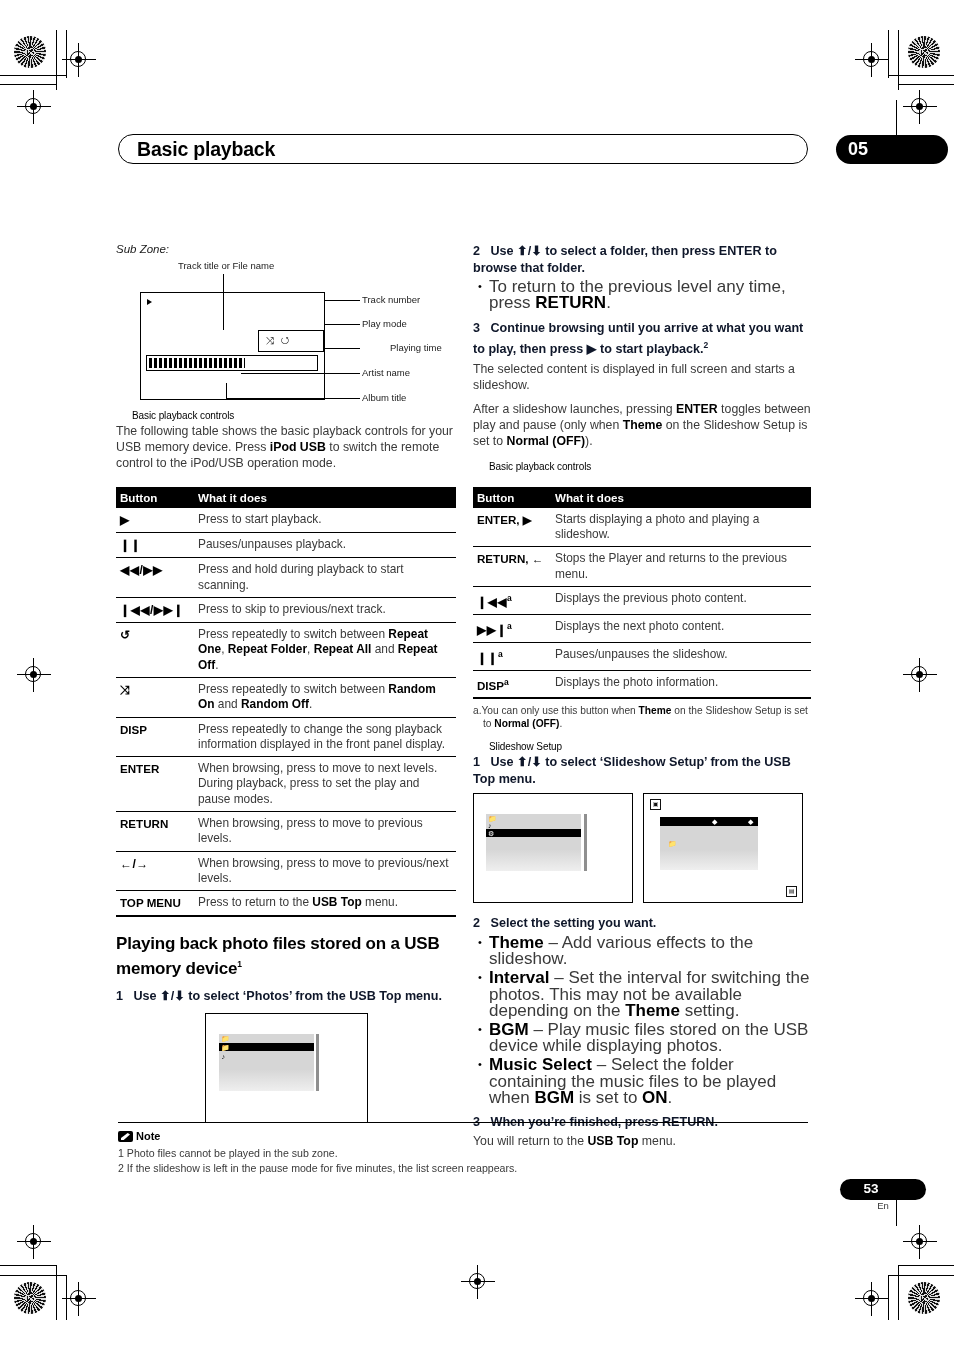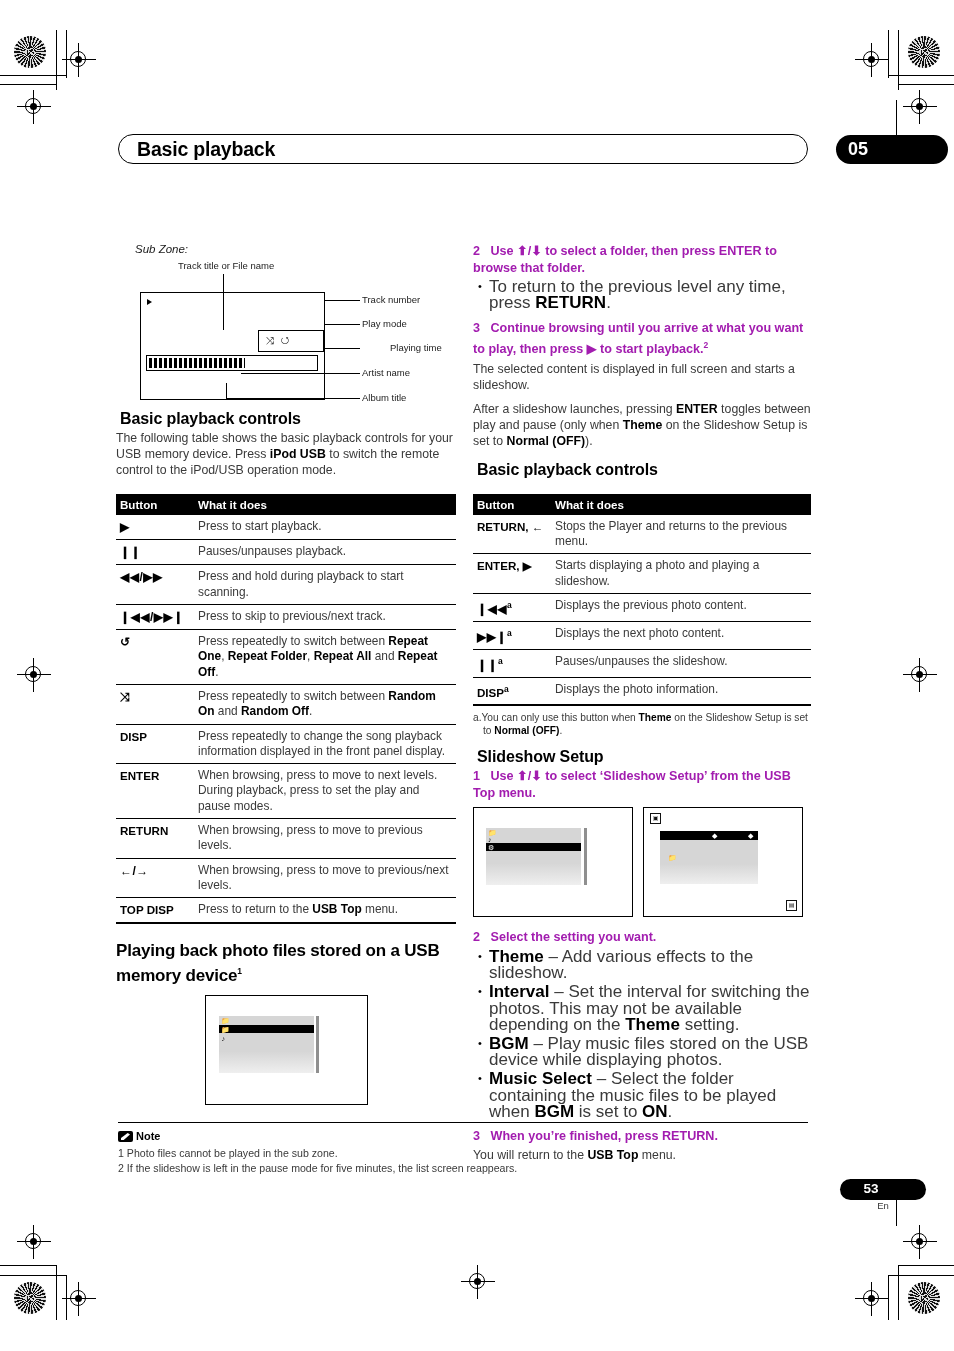--- a/index.html
+++ b/index.html
@@ -77,21 +77,21 @@
     left: 848px; top: 139px;
     color: #fff;
     font-size: 18px;
     font-weight: bold;
   }
 
   
   .col-left  { position: absolute; left: 116px; top: 243px; width: 340px; }
   .col-right { position: absolute; left: 473px; top: 243px; width: 338px; }
 
-  .italic-label { font-style: italic; font-size: 11.5px; color: #1a1a1a; margin-left: 19px; }
+  .italic-label { font-style: italic; font-size: 11.5px; color: #1a1a1a; }
 
   
   .diagram { position: relative; width: 340px; height: 150px; margin-top: 5px; }
   .dg-caption {
     position: absolute; font-size: 9.5px; color: #222;
     white-space: nowrap;
   }
   .dg-box {
     position: absolute; left: 24px; top: 32px;
     width: 185px; height: 108px;
@@ -121,35 +121,35 @@
   }
   .dg-bar-fill {
     position: absolute; left: 2px; top: 2px;
     width: 96px; height: 10px;
     background: repeating-linear-gradient(90deg, #000 0 3px, #fff 3px 5px);
   }
   .dg-lead { position: absolute; background: #000; }
 
   
   h3.sec {
-    font-size: 16px; font-weight: bold; margin: 0 0 2px 4px;
+    font-size: 10px; font-weight: normal; margin: 0 0 2px 16px;
     letter-spacing: -0.1px;
   }
   h2.big {
     font-size: 17px; font-weight: bold; margin: 0 0 10px 0;
     line-height: 21px; letter-spacing: -0.2px;
   }
   p.body {
     font-size: 12.3px; line-height: 16.2px; margin: 0 0 8px 0;
     color: #3a3a3a;
   }
   p.body b, p.body strong { color: #000; }
   p.step {
     font-size: 12.6px; line-height: 16.5px; margin: 0 0 3px 0;
-    font-weight: bold; color: #a21caf;
+    font-weight: bold; color: #0f172a;
   }
   ul.bul { margin: 0 0 8px 0; padding: 0 0 0 16px; list-style: none; }
   ul.bul li {
     font-size: 17px; line-height: 16.2px; color: #3a3a3a;
     margin-bottom: 3px; position: relative;
   }
   ul.bul li::before {
     content: "\2022"; position: absolute; left: -11px; top: -1px;
     color: #000; font-size: 11px;
   }
@@ -422,31 +422,34 @@
           </tr>
           <tr>
             <td class="btn"><span>RETURN</span></td>
             <td>When browsing, press to move to previous levels.</td>
           </tr>
           <tr>
             <td class="btn"><span class="glyph">←/→</span></td>
             <td>When browsing, press to move to previous/next levels.</td>
           </tr>
           <tr>
-            <td class="btn"><span>TOP DISP</span></td>
+            <td class="btn"><span>TOP MENU</span></td>
             <td>Press to return to the <b>USB Top</b> menu.</td>
           </tr>
         </tbody>
     </table>
 
     <h2 class="big" style="margin-top:16px;">
       <span>Playing back photo files stored on a USB</span>
       <span>memory device</span><sup>1</sup>
     </h2>
 
+    <p class="step">
+      <span>1</span>&nbsp;&nbsp;&nbsp;<span>Use ⬆/⬇ to select ‘Photos’ from the USB Top menu.</span>
+    </p>
 
     <div class="osd shot-left">
       <div class="osd-panel" style="left:13px;top:20px;width:95px;height:57px;"></div>
       <div class="osd-hl" style="left:13px;top:29px;width:95px;height:8px;"></div>
       <div class="osd-scroll" style="left:110px;top:20px;width:3px;height:57px;"></div>
       <div class="osd-ico" style="left:16px;top:21px;">📁</div>
       <div class="osd-ico" style="left:16px;top:30px;color:#fff;">📁</div>
       <div class="osd-ico" style="left:16px;top:39px;">♪</div>
     </div>
   </div>
@@ -474,26 +477,26 @@
 
     <table class="ctl">
       <thead>
         <tr>
           <th style="width:68px">Button</th>
           <th>What it does</th>
         </tr>
       </thead>
       <tbody id="right-tbody">
           <tr>
+            <td class="btn"><span>ENTER, ▶</span></td>
+            <td>Starts displaying a photo and playing a slideshow.</td>
+          </tr>
+          <tr>
             <td class="btn"><span>RETURN, ←</span></td>
             <td>Stops the Player and returns to the previous menu.</td>
-          </tr>
-          <tr>
-            <td class="btn"><span>ENTER, ▶</span></td>
-            <td>Starts displaying a photo and playing a slideshow.</td>
           </tr>
           <tr>
             <td class="btn"><span class="glyph">❙◀◀</span><sup>a</sup></td>
             <td>Displays the previous photo content.</td>
           </tr>
           <tr>
             <td class="btn"><span class="glyph">▶▶❙</span><sup>a</sup></td>
             <td>Displays the next photo content.</td>
           </tr>
           <tr>

